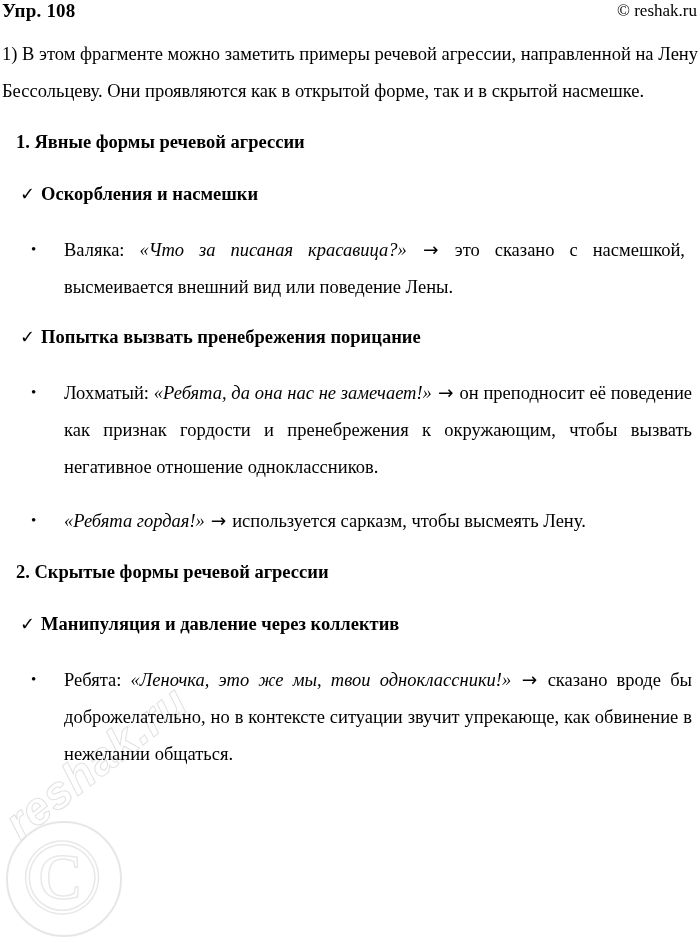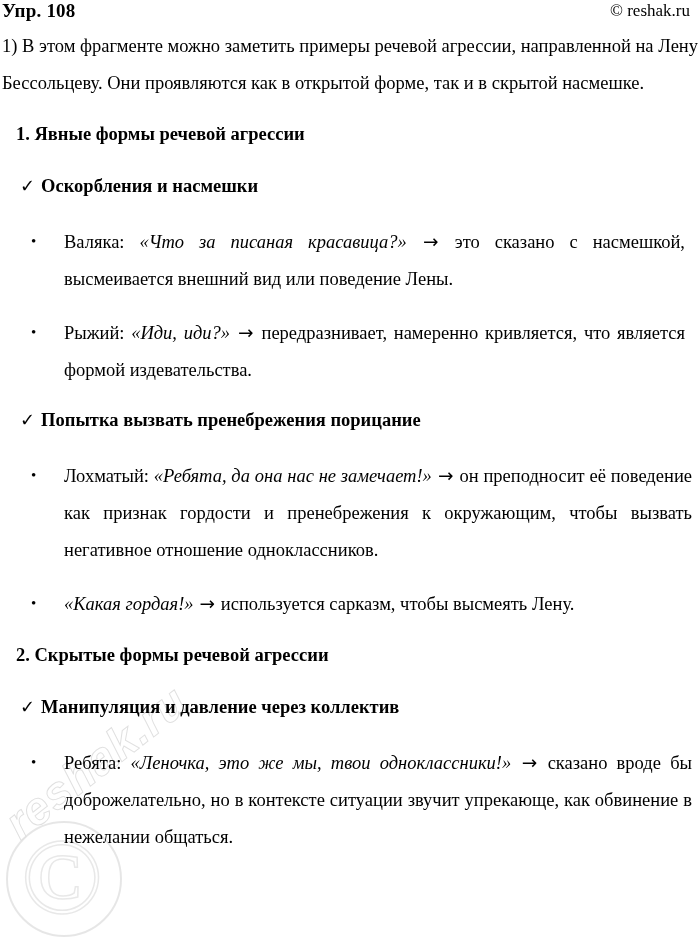--- a/index.html
+++ b/index.html
@@ -80,34 +80,34 @@
   .ex-title {
     position: absolute;
     left: 2px;
     top: 0px;
     font-size: 19px;
     font-weight: bold;
     letter-spacing: 0.2px;
   }
   .copyright {
     position: absolute;
-    right: 10px;
+    right: 3px;
     top: 1px;
     font-size: 17px;
   }
 
   .para {
     margin: 0;
     padding: 0 2px 0 2px;
     text-align: justify;
     text-justify: inter-word;
     font-size: 18.5px;
     line-height: 37px;
   }
-  .intro { }
+  .intro { margin-top: 8px; }
 
   .heading-num {
     margin: 14px;
     padding: 0 2px;
     font-size: 18.5px;
     font-weight: bold;
     line-height: 37px;
     margin-top: 14px;
   }
   .heading-check {
@@ -177,35 +177,32 @@
   <p class="heading-num">1. Явные формы речевой агрессии</p>
 
   <p class="heading-check">
     <span class="check-glyph">✓</span><span>Оскорбления и насмешки</span>
   </p>
 
   <ul class="bullets">
     <li class="bullet-item">
       <span>Валяка: </span><span class="q">«Что за писаная красавица?»</span><span class="arrow"> → </span><span>это сказано с насмешкой, высмеивается внешний вид или поведение Лены.</span>
     </li>
-    <li class="bullet-item">
-      <span>Рыжий: </span><span class="q">«Иди, иди?»</span><span class="arrow"> → </span><span>передразнивает, намеренно кривляется, что является формой издевательства.</span>
-    </li>
   </ul>
 
   <p class="heading-check">
     <span class="check-glyph">✓</span><span>Попытка вызвать пренебрежения порицание</span>
   </p>
 
   <ul class="bullets">
     <li class="bullet-item edge">
       <span>Лохматый: </span><span class="q">«Ребята, да она нас не замечает!»</span><span class="arrow"> → </span><span>он преподносит её поведение как признак гордости и пренебрежения к окружающим, чтобы вызвать негативное отношение одноклассников.</span>
     </li>
     <li class="bullet-item edge">
-      <span class="q">«Какая гордая!»</span><span class="arrow"> → </span><span>используется сарказм, чтобы высмеять Лену.</span>
+      <span class="q">«Ребята гордая!»</span><span class="arrow"> → </span><span>используется сарказм, чтобы высмеять Лену.</span>
     </li>
   </ul>
 
   <p class="heading-num">2. Скрытые формы речевой агрессии</p>
 
   <p class="heading-check">
     <span class="check-glyph">✓</span><span>Манипуляция и давление через коллектив</span>
   </p>
 
   <ul class="bullets">

